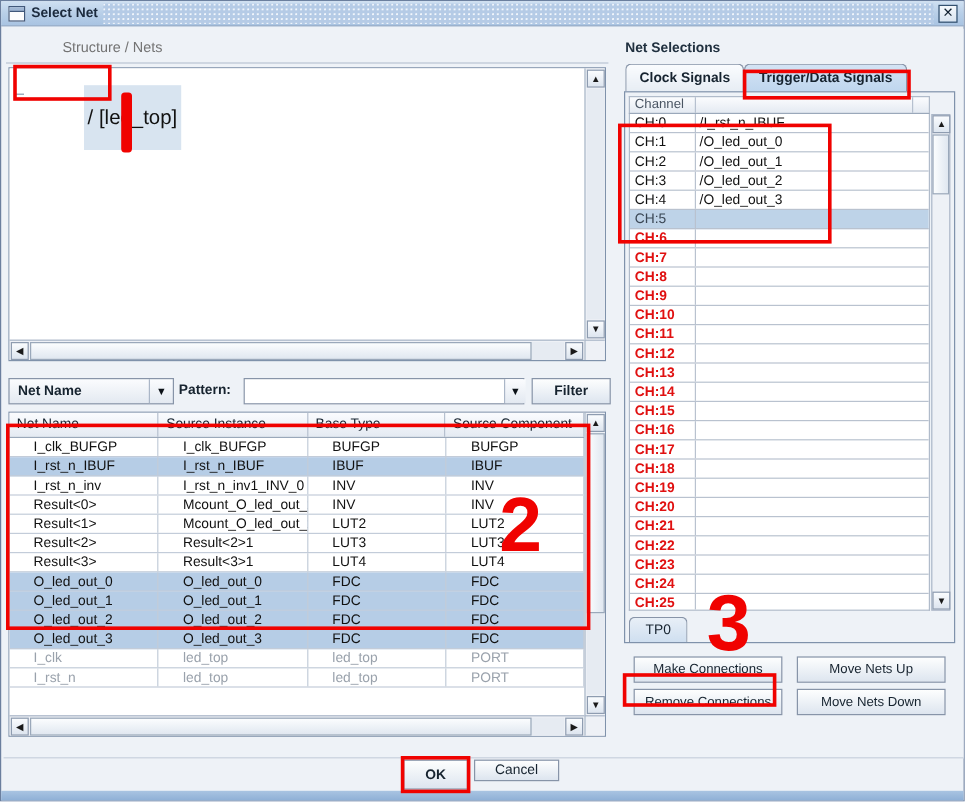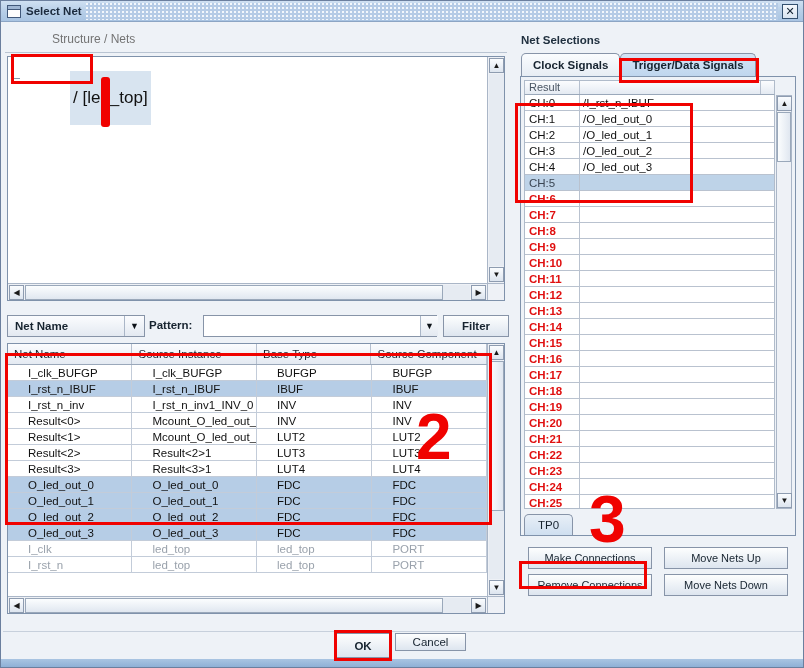--- a/index.html
+++ b/index.html
@@ -401,21 +401,21 @@
 
   <div class="right-panel">
     <div class="rp-title">Net Selections</div>
     <div class="tabs" id="signal-tabs">
         <div class="tab">Clock Signals</div>
         <div class="tab active">Trigger/Data Signals</div>
       </div>
 
     <div class="ch-box">
       <div class="ch-head" id="ch-head">
-          <div class="chc" style="width: 55px;">Result</div>
+          <div class="chc" style="width: 55px;">Channel</div>
           <div class="chc" style="width: 181px;"></div>
         </div>
       <div class="ch-body" id="ch-body">
           <div class="crow">
             <div class="cc1">CH:0</div>
             <div class="cc2">/I_rst_n_IBUF</div>
           </div>
           <div class="crow">
             <div class="cc1">CH:1</div>
             <div class="cc2">/O_led_out_0</div>

